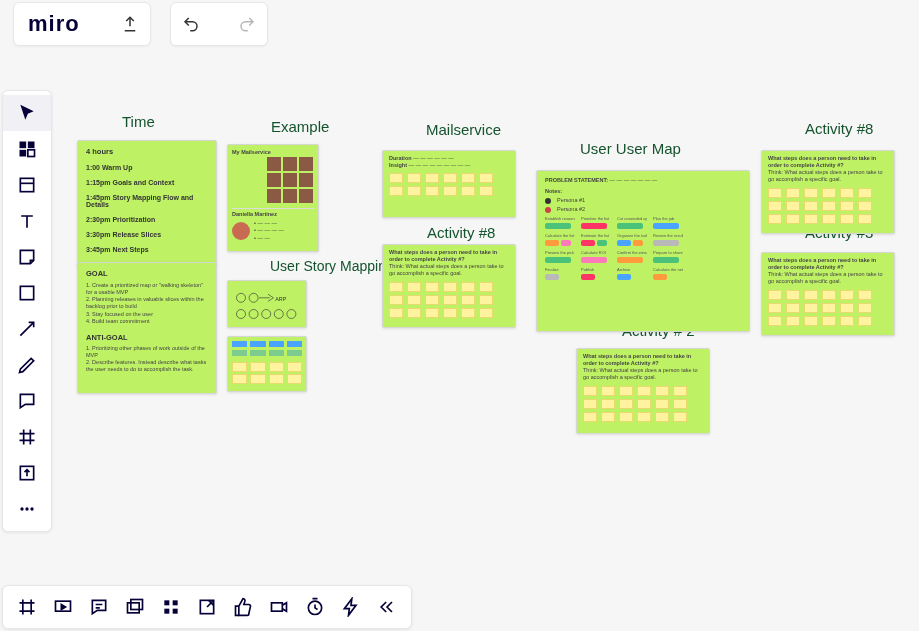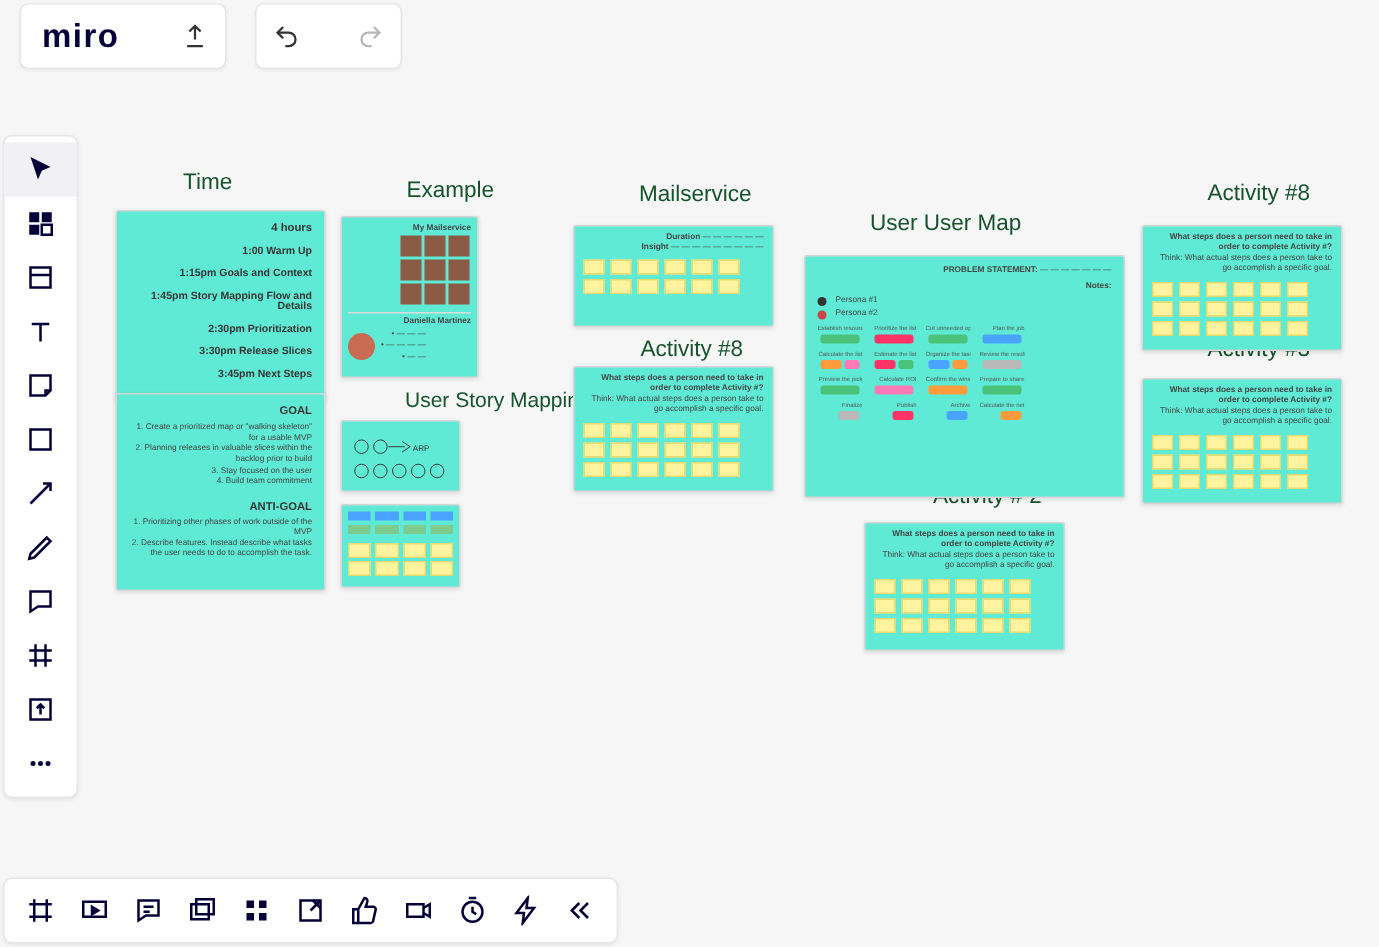--- a/index.html
+++ b/index.html
@@ -23,21 +23,21 @@
 
   
   .bottombar { position: absolute; left: 2px; bottom: 2px; height: 44px; background: #fff; border: 1px solid #e7e7e7; border-radius: 6px; box-shadow: 0 1px 3px rgba(0,0,0,.08); display: flex; align-items: center; padding: 0 6px; }
   .bottombar .bicon { width: 36px; height: 40px; display: flex; align-items: center; justify-content: center; cursor: pointer; color: #050038; }
   .bottombar .bicon svg { width: 20px; height: 20px; }
   .collapse { color: #999; }
 
   
   .canvas { position: absolute; left: 0; top: 0; right: 0; bottom: 0; }
   .section-label { position: absolute; font-size: 15px; color: #14532d; margin-left: 44px; }
-  .frame { position: absolute; background: #5eead4; border: 1px solid #d6d6d6; border-radius: 2px; box-shadow: 0 1px 3px rgba(0,0,0,.10); padding: 6px 8px; font-size: 7px; color: #333; overflow: hidden; text-align: right; }
+  .frame { position: absolute; background: #bef264; border: 1px solid #d6d6d6; border-radius: 2px; box-shadow: 0 1px 3px rgba(0,0,0,.10); padding: 6px 8px; font-size: 7px; color: #333; overflow: hidden; }
   .fh { font-weight: 700; font-size: 7.5px; }
   .sp { height: 8px; }
   .tiny { font-size: 5.5px; color: #444; line-height: 1.3; }
   .tiny-row { display:flex; align-items:center; gap:4px; margin:2px 0;}
   .avatar { width: 18px; height: 18px; border-radius: 50%; background: #c96b53; display:inline-block;}
   .thumb { width: 14px; height: 14px; background: #8a5a44; display:inline-block; margin:1px;}
   .stickies { display:flex; gap:4px; margin-top:4px;}
   .col { display:flex; flex-direction:column; gap:3px;}
   .sticky { width: 14px; height: 10px; background: #fff3a0; border:1px solid #e8da6e;}
   .pill { display:inline-block; height:6px; border-radius:2px; margin:1px 2px 1px 0;}

